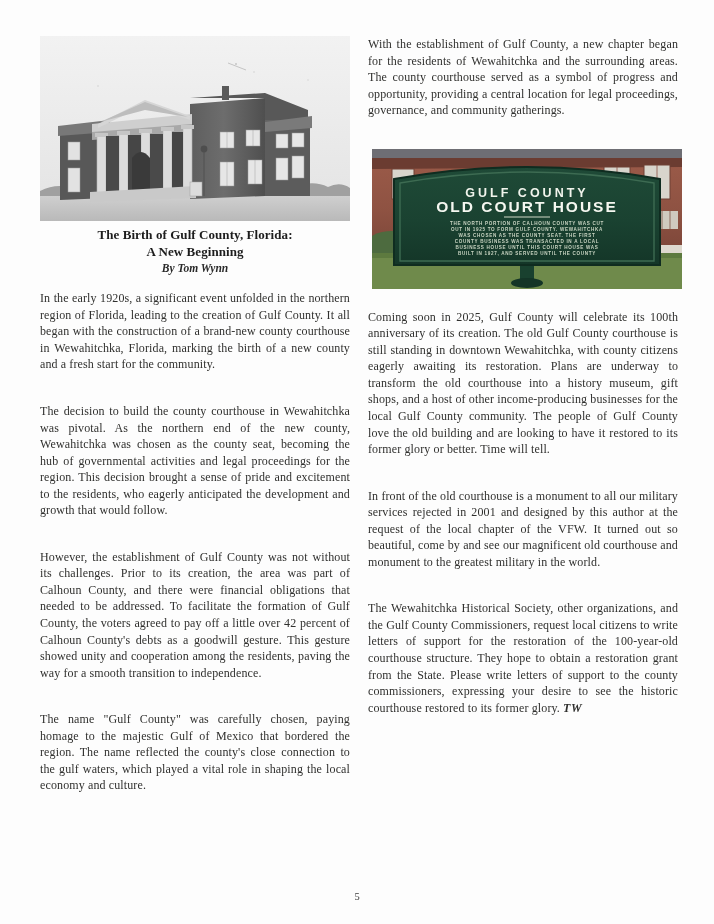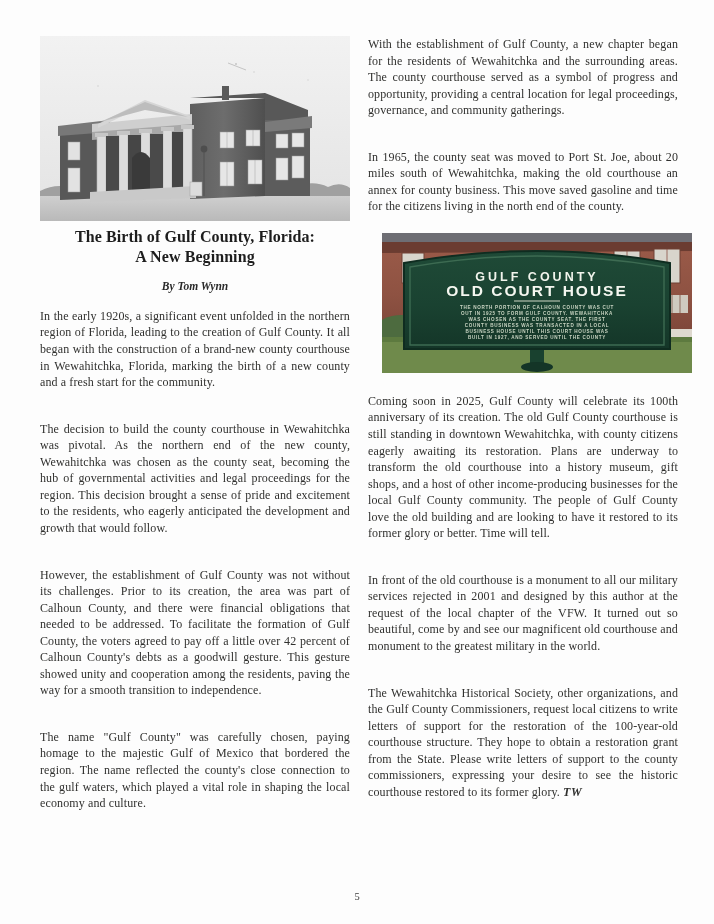--- a/index.html
+++ b/index.html
@@ -58,42 +58,42 @@
     margin-bottom: 6px;
   }
   .photo-courthouse svg { display: block; width: 100%; height: 100%; }
 
   
   .title-block {
     text-align: center;
     margin: 2px 0 16px 0;
   }
   .title-line {
-    font-size: 16px;
+    font-size: 13px;
     font-weight: bold;
     color: #1d1d1d;
     line-height: 1.28;
     letter-spacing: 0.005em;
   }
   .byline {
     font-size: 11.5px;
     font-style: italic;
     font-weight: bold;
     color: #2a2a2a;
-    margin-top: 12px;
+    margin-top: 2px;
     text-align: center;
   }
 
   
   .photo-marker {
     position: relative;
     width: 310px;
     height: 140px;
     overflow: hidden;
-    margin: 4px 0 20px 14px;
+    margin: 4px 0 20px 4px;
     background: #c4b5fd;
   }
   .photo-marker svg { display: block; width: 100%; height: 100%; }
 
   .marker-title-1 {
     font-family: "Liberation Sans", sans-serif;
     font-weight: bold;
     letter-spacing: 3px;
   }
   .marker-title-2 {
@@ -235,21 +235,20 @@
 
     <p class="body gap-lg">In the early 1920s, a significant event unfolded in the northern region of Florida, leading to the creation of Gulf County. It all began with the construction of a brand-new county courthouse in Wewahitchka, Florida, marking the birth of a new county and a fresh start for the community.</p>
     <p class="body gap-lg">The decision to build the county courthouse in Wewahitchka was pivotal. As the northern end of the new county, Wewahitchka was chosen as the county seat, becoming the hub of governmental activities and legal proceedings for the region. This decision brought a sense of pride and excitement to the residents, who eagerly anticipated the development and growth that would follow.</p>
     <p class="body gap-lg">However, the establishment of Gulf County was not without its challenges. Prior to its creation, the area was part of Calhoun County, and there were financial obligations that needed to be addressed. To facilitate the formation of Gulf County, the voters agreed to pay off a little over 42 percent of Calhoun County's debts as a goodwill gesture. This gesture showed unity and cooperation among the residents, paving the way for a smooth transition to independence.</p>
     <p class="body">The name "Gulf County" was carefully chosen, paying homage to the majestic Gulf of Mexico that bordered the region. The name reflected the county's close connection to the gulf waters, which played a vital role in shaping the local economy and culture.</p>
   </div>
 
   <div class="col col-right">
 
     <p class="body gap-lg">With the establishment of Gulf County, a new chapter began for the residents of Wewahitchka and the surrounding areas. The county courthouse served as a symbol of progress and opportunity, providing a central location for legal proceedings, governance, and community gatherings.</p>
-    <p class="body tight">In 1965, the county seat was moved to Port St. Joe, about 20 miles south of Wewahitchka, making the old courthouse an annex for county business. This move saved gasoline and time for the citizens living in the north end of the county.</p>
 
     <div class="photo-marker">
       <svg viewBox="0 0 310 140" preserveAspectRatio="none" aria-hidden="true">
         <defs>
           <linearGradient id="brickwall" x1="0" y1="0" x2="0" y2="1">
             <stop offset="0%" stop-color="#9d5c4a"></stop>
             <stop offset="60%" stop-color="#8e5242"></stop>
             <stop offset="100%" stop-color="#7c4639"></stop>
           </linearGradient>
           <linearGradient id="signg" x1="0" y1="0" x2="0" y2="1">

